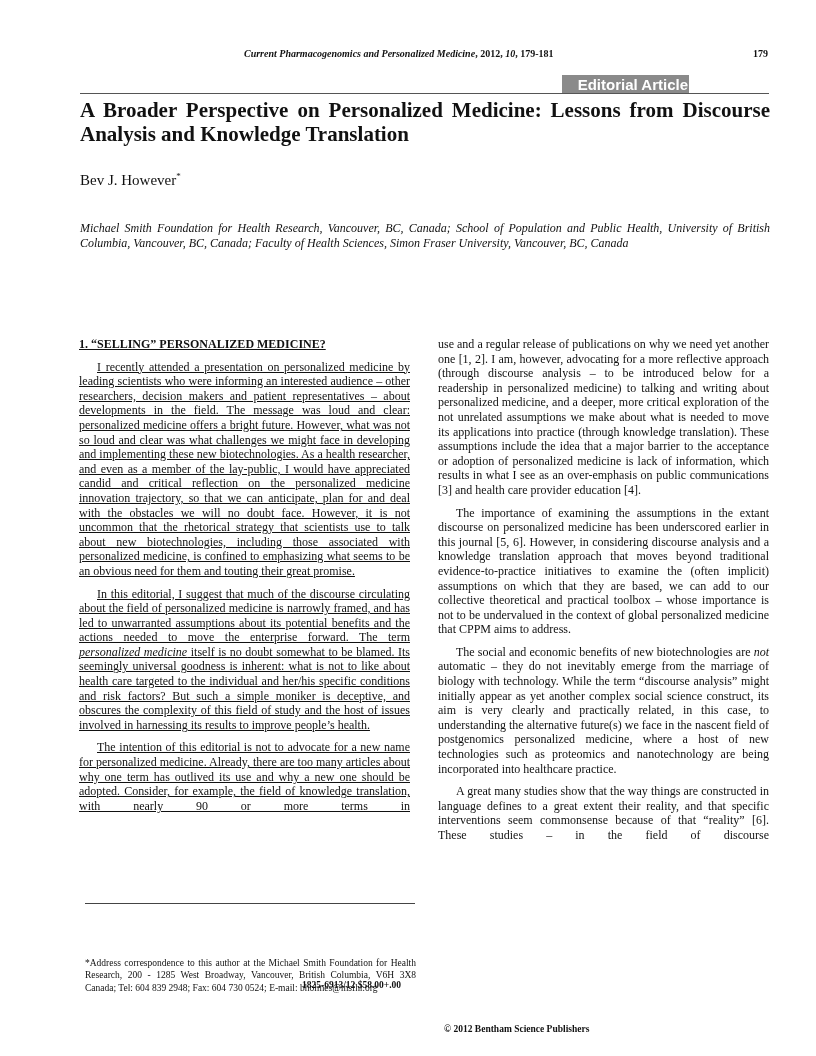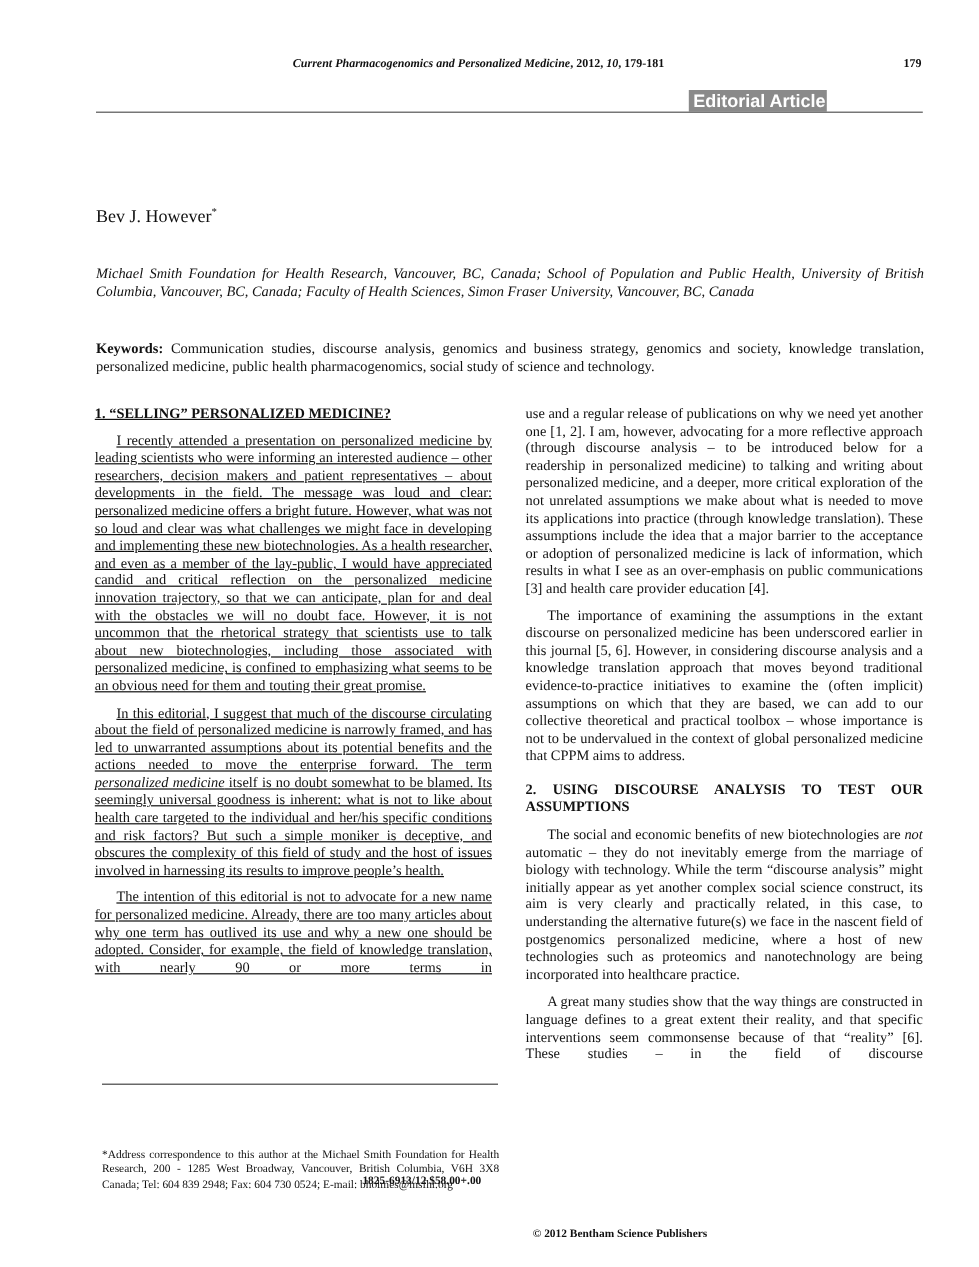--- a/index.html
+++ b/index.html
@@ -4,21 +4,21 @@
   <style>
     html, body { margin: 0; padding: 0; background: #ffffff; }
     body { width: 816px; height: 1056px; position: relative; overflow: hidden; color: #111; font-family: "Liberation Serif", serif; }
     .page { position: absolute; left: 0; top: 0; width: 737px; height: 1056px; }
 
     .running-head { position: absolute; top: 48px; left: 80px; width: 688px; font-size: 10px; font-weight: bold; }
     .running-head .journal { position: absolute; left: 164px; top: 0; font-style: italic; }
     .running-head .journal i.vol { font-style: italic; }
     .running-head .pg { position: absolute; right: 0; top: 0; }
 
-    .badge { position: absolute; top: 75px; right: 48px; background: #8a8a8a; color: #fff; font-family: "Liberation Sans", sans-serif; font-weight: bold; font-size: 15px; padding: 1px 1px 0 4px; line-height: 17px; }
+    .badge { position: absolute; top: 75px; right: 48px; background: #8a8a8a; color: #fff; font-family: "Liberation Sans", sans-serif; font-weight: bold; font-size: 15px; padding: 1px 1px 0 16px; line-height: 17px; }
     .top-rule { position: absolute; top: 93px; left: 80px; width: 689px; height: 1px; background: #555; }
 
     .title { position: absolute; top: 98px; left: 80px; width: 690px; font-size: 21px; font-weight: bold; line-height: 24px; text-align: justify; text-align-last: left; margin: 0; }
     .author { position: absolute; top: 171px; left: 80px; font-size: 15px; }
     .author sup { font-size: 9px; vertical-align: 6px; }
 
     .affil { position: absolute; top: 221px; left: 80px; width: 690px; font-size: 12px; font-style: italic; line-height: 15px; text-align: justify; text-align-last: left; }
     .keywords { position: absolute; top: 283px; left: 80px; width: 690px; font-size: 12px; line-height: 15px; text-align: justify; text-align-last: left; }
     .keywords b { font-weight: bold; }
 
@@ -43,38 +43,37 @@
 <div class="page">
 
   <div class="running-head">
     <span class="journal"><span>Current Pharmacogenomics and Personalized Medicine</span><span style="font-style:normal">, </span><span style="font-style:normal">2012</span><span style="font-style:normal">, </span><i class="vol">10</i><span style="font-style:normal">, </span><span style="font-style:normal">179-181</span></span>
     <span class="pg">179</span>
   </div>
 
   <div class="badge">Editorial Article</div>
   <div class="top-rule"></div>
 
+  <h1 class="title">A Broader Perspective on Personalized Medicine: Lessons from Discourse Analysis and Knowledge Translation</h1>
 
   <div class="author"><span>Bev J. However</span><sup>*</sup></div>
 
   <div class="affil">Michael Smith Foundation for Health Research, Vancouver, BC, Canada; School of Population and Public Health, University of British Columbia, Vancouver, BC, Canada; Faculty of Health Sciences, Simon Fraser University, Vancouver, BC, Canada</div>
 
-  <div class="keywords"><b>Keywords:</b> <span>Communication studies, discourse analysis, genomics and business strategy, genomics and society, knowledge translation, personalized medicine, public health pharmacogenomics, social study of science and technology.</span></div>
 
   <div class="col col-left">
     <h2>1. “SELLING” PERSONALIZED MEDICINE?</h2>
     <p>I recently attended a presentation on personalized medicine by leading scientists who were informing an interested audience – other researchers, decision makers and patient representatives – about developments in the field. The message was loud and clear: personalized medicine offers a bright future. However, what was not so loud and clear was what challenges we might face in developing and implementing these new biotechnologies. As a health researcher, and even as a member of the lay-public, I would have appreciated candid and critical reflection on the personalized medicine innovation trajectory, so that we can anticipate, plan for and deal with the obstacles we will no doubt face. However, it is not uncommon that the rhetorical strategy that scientists use to talk about new biotechnologies, including those associated with personalized medicine, is confined to emphasizing what seems to be an obvious need for them and touting their great promise.</p>
     <p><span>In this editorial, I suggest that much of the discourse circulating about the field of personalized medicine is narrowly framed, and has led to unwarranted assumptions about its potential benefits and the actions needed to move the enterprise forward. The term </span><i>personalized medicine</i><span> itself is no doubt somewhat to be blamed. Its seemingly universal goodness is inherent: what is not to like about health care targeted to the individual and her/his specific conditions and risk factors? But such a simple moniker is deceptive, and obscures the complexity of this field of study and the host of issues involved in harnessing its results to improve people’s health.</span></p>
     <p style="text-align-last: justify;">The intention of this editorial is not to advocate for a new name for personalized medicine. Already, there are too many articles about why one term has outlived its use and why a new one should be adopted. Consider, for example, the field of knowledge translation, with nearly 90 or more terms in</p>
   </div>
 
   <div class="col col-right">
     <p class="noindent">use and a regular release of publications on why we need yet another one [1, 2]. I am, however, advocating for a more reflective approach (through discourse analysis – to be introduced below for a readership in personalized medicine) to talking and writing about personalized medicine, and a deeper, more critical exploration of the not unrelated assumptions we make about what is needed to move its applications into practice (through knowledge translation). These assumptions include the idea that a major barrier to the acceptance or adoption of personalized medicine is lack of information, which results in what I see as an over-emphasis on public communications [3] and health care provider education [4].</p>
     <p>The importance of examining the assumptions in the extant discourse on personalized medicine has been underscored earlier in this journal [5, 6]. However, in considering discourse analysis and a knowledge translation approach that moves beyond traditional evidence-to-practice initiatives to examine the (often implicit) assumptions on which that they are based, we can add to our collective theoretical and practical toolbox – whose importance is not to be undervalued in the context of global personalized medicine that CPPM aims to address.</p>
-    <h2>2. USING DISCOURSE ANALYSIS TO TEST OUR ASSUMPTIONS</h2>
     <p><span>The social and economic benefits of new biotechnologies are </span><i>not</i><span> automatic – they do not inevitably emerge from the marriage of biology with technology. While the term “discourse analysis” might initially appear as yet another complex social science construct, its aim is very clearly and practically related, in this case, to understanding the alternative future(s) we face in the nascent field of postgenomics personalized medicine, where a host of new technologies such as proteomics and nanotechnology are being incorporated into healthcare practice.</span></p>
     <p style="text-align-last: justify;">A great many studies show that the way things are constructed in language defines to a great extent their reality, and that specific interventions seem commonsense because of that “reality” [6]. These studies – in the field of discourse</p>
   </div>
 
   <div class="fn-rule"></div>
   <div class="footnote">*Address correspondence to this author at the Michael Smith Foundation for Health Research, 200 - 1285 West Broadway, Vancouver, British Columbia, V6H 3X8 Canada; Tel: 604 839 2948; Fax: 604 730 0524; E-mail: bholmes@msfhr.org</div>
 
   <div class="bottom">
     <span class="issn">1825-6913/12 $58.00+.00</span>
     <span class="copy">© 2012 Bentham Science Publishers</span>

